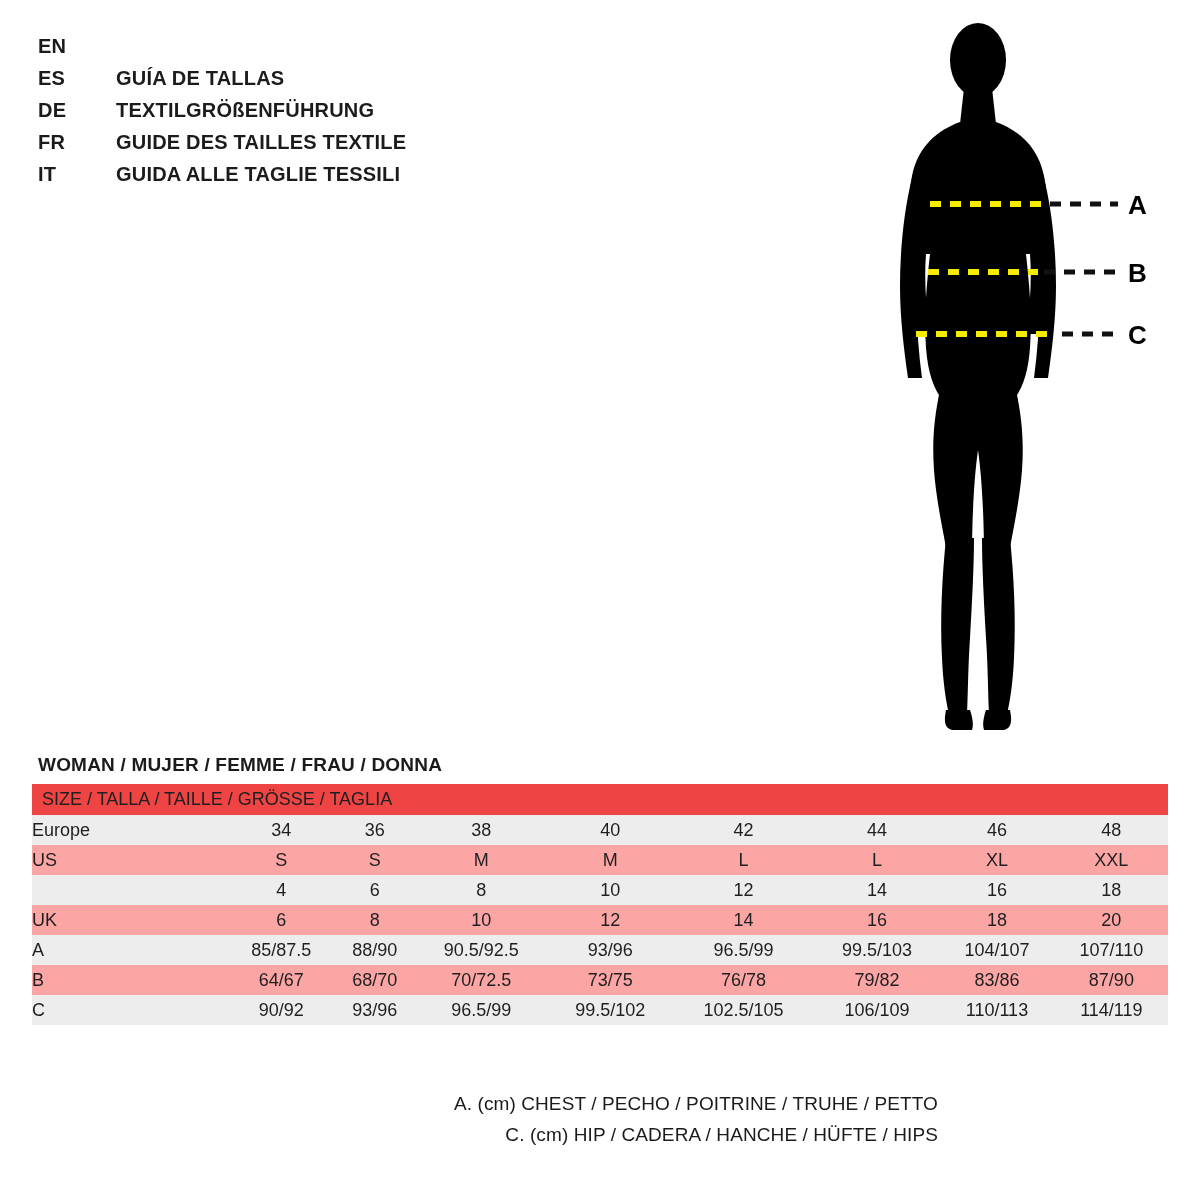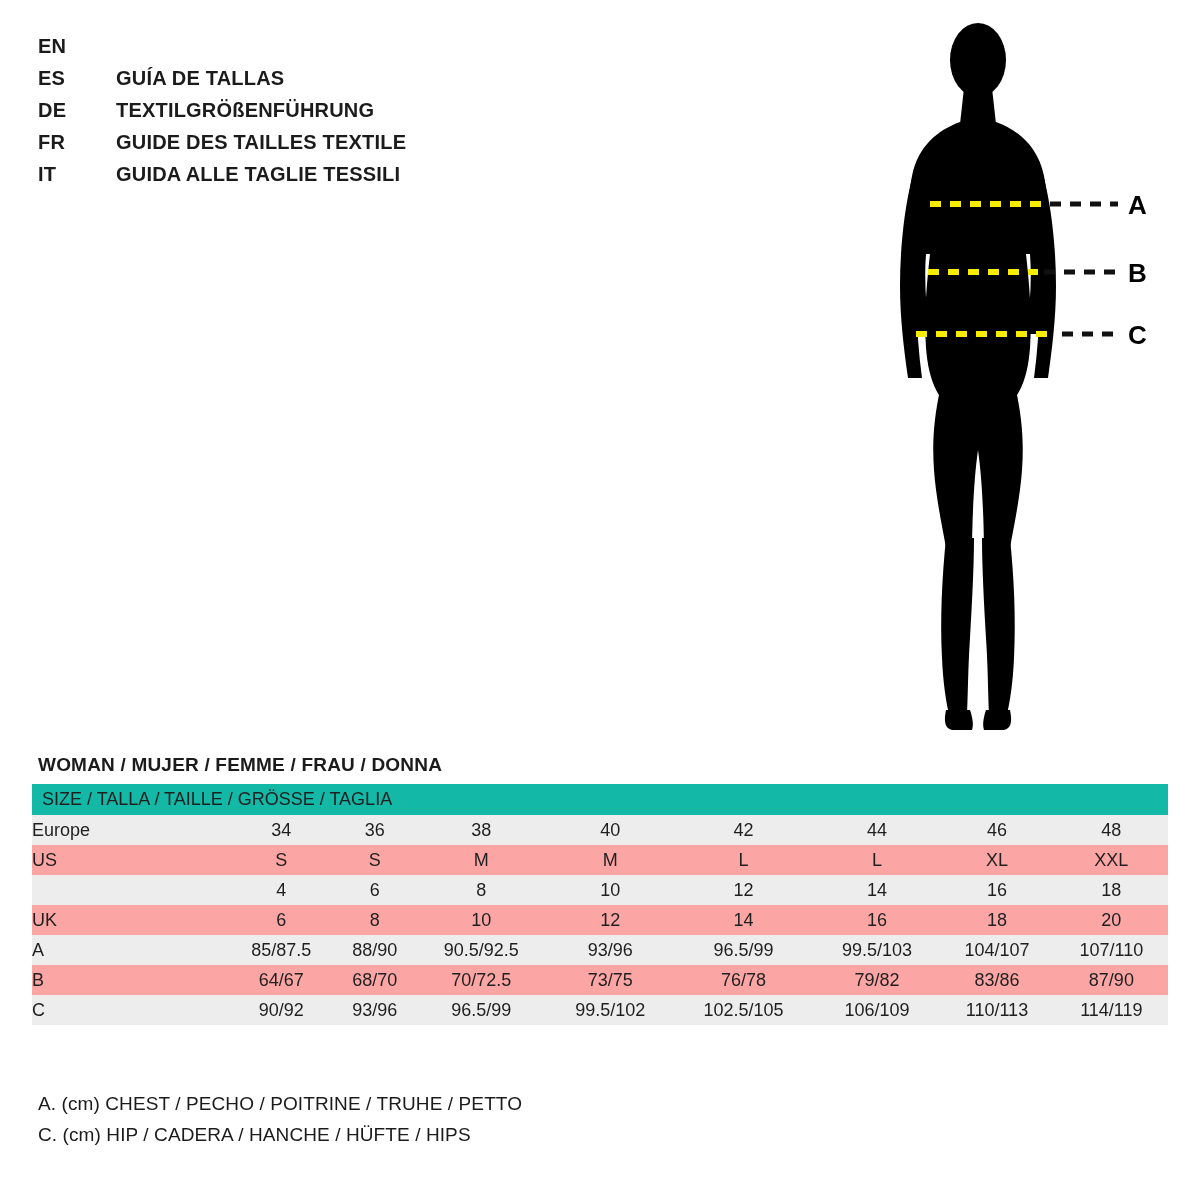--- a/index.html
+++ b/index.html
@@ -79,21 +79,21 @@
     height: 30px;
     text-align: center;
     font-weight: normal;
     vertical-align: middle;
   }
   .size-table .row-head {
     text-align: left;
     width: 196px;
   }
   .hdr-row th {
-    background: #14b8a6;
+    background: #ef4444;
     text-align: left;
     padding-left: 10px;
     font-weight: normal;
     height: 31px;
     font-size: 18px;
   }
   .row-alt-a td { background: #ededed; }
   .row-alt-b td { background: #fca5a5; }
 
   
@@ -101,20 +101,21 @@
     position: absolute;
     left: 38px;
     top: 1088px;
     width: 900px;
   }
   .footnote {
     font-size: 19px;
     line-height: 31px;
     color: #1b1b1b;
     letter-spacing: 0.1px;
+    text-align: right;
   }
 
   
   .callout-letter {
     font-family: "Liberation Sans", sans-serif;
     font-size: 26px;
     font-weight: bold;
     fill: #000000;
   }
 </style>

